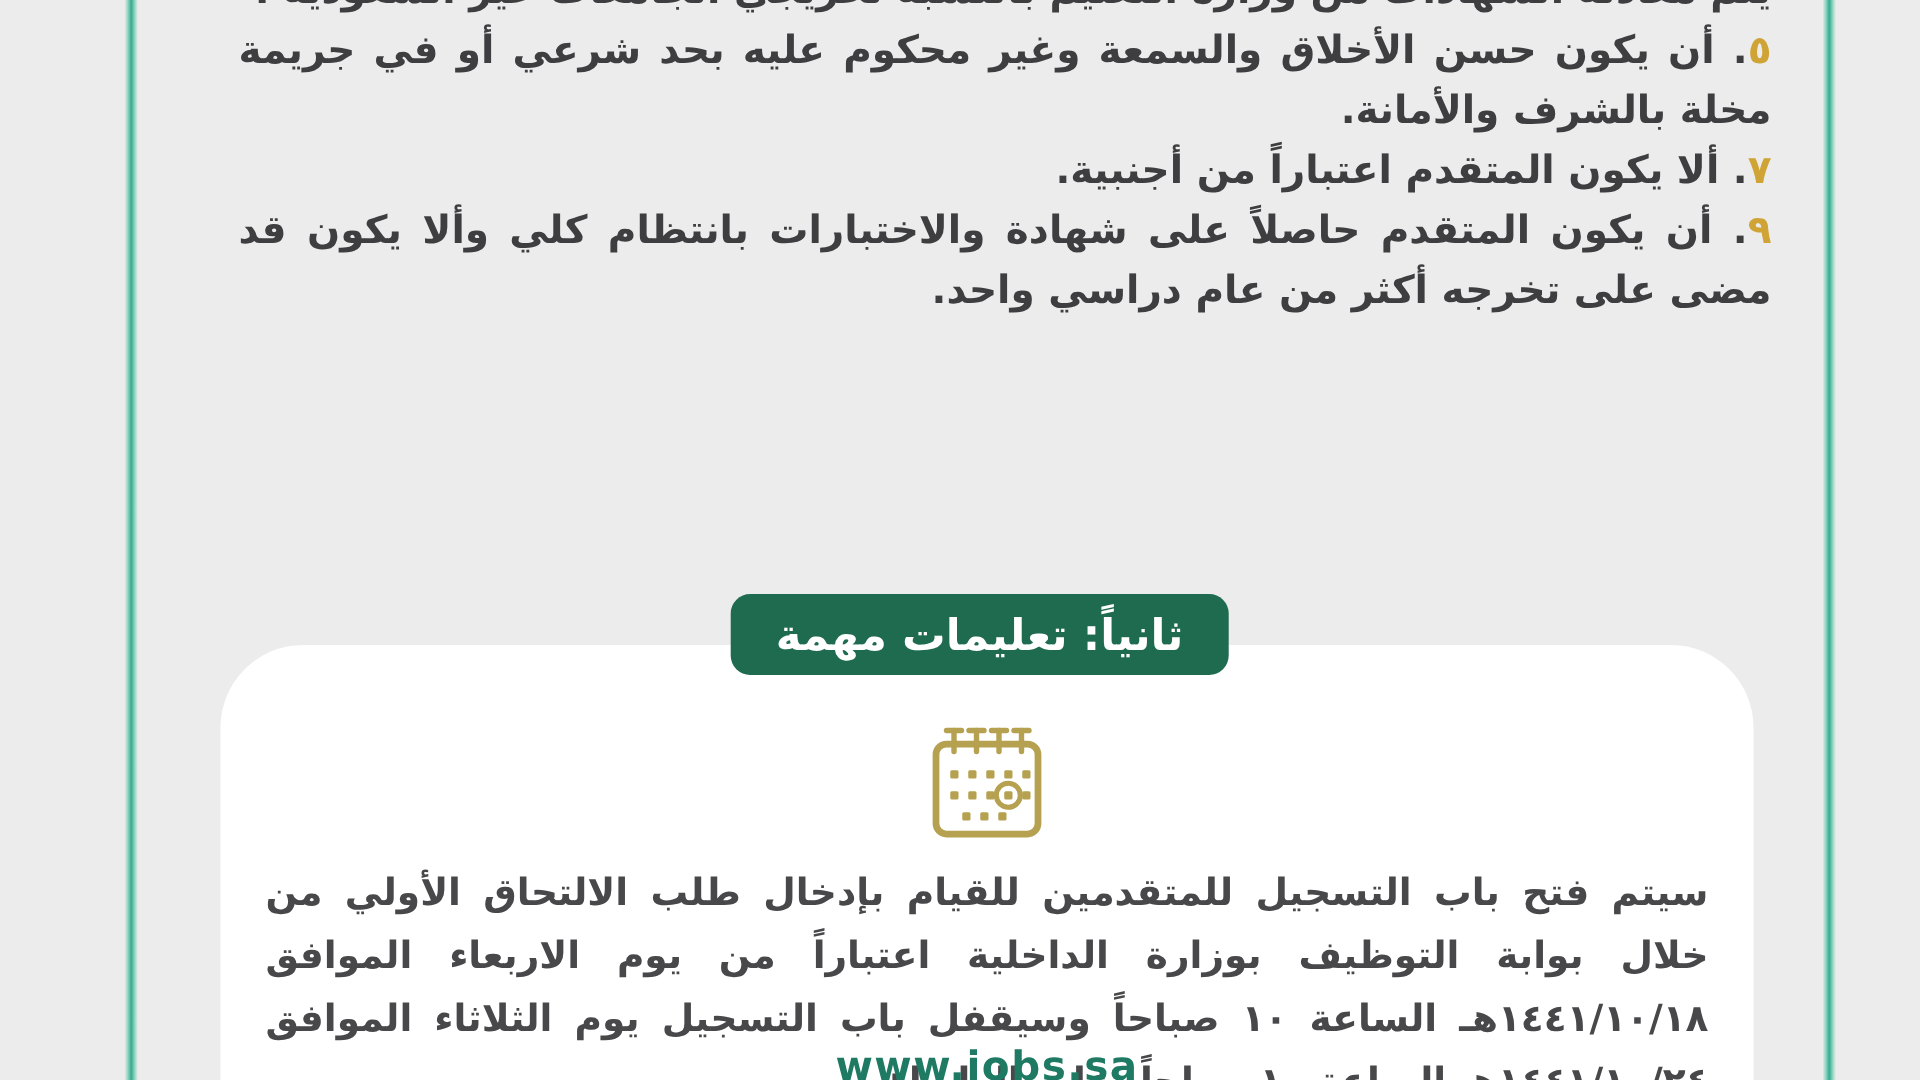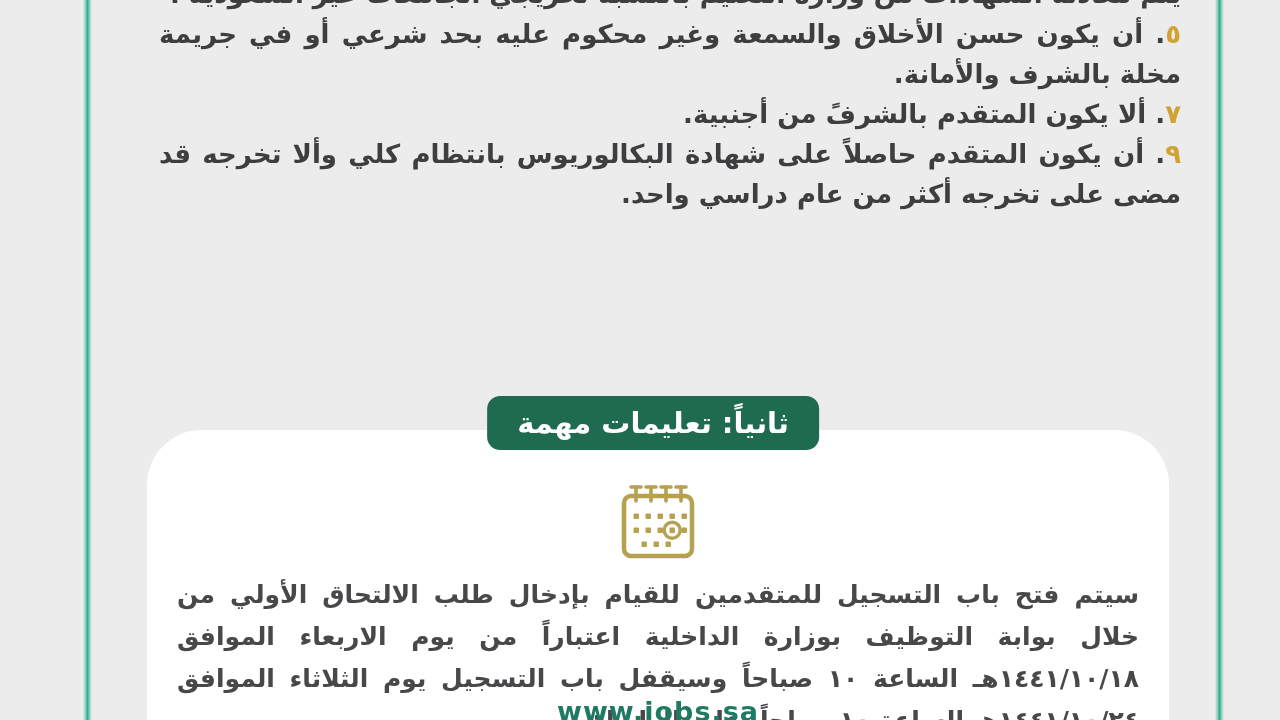--- a/index.html
+++ b/index.html
@@ -119,24 +119,24 @@
 
   <div class="accent-line accent-left"></div>
   <div class="accent-line accent-right"></div>
 
   <div class="req-list">
     <p>يتم معادلة الشهادات من وزارة التعليم بالنسبة لخريجي الجامعات غير السعودية .</p>
 
     <p class="req-item"><span class="item-number">٥</span><span class="item-sep">. </span><span>أن يكون حسن الأخلاق والسمعة وغير محكوم عليه بحد شرعي أو في جريمة مخلة بالشرف والأمانة.</span></p>
 
 
-    <p class="req-item"><span class="item-number">٧</span><span class="item-sep">. </span><span>ألا يكون المتقدم بالشرفً من أجنبية.</span></p>
+    <p class="req-item"><span class="item-number">٧</span><span class="item-sep">. </span><span>ألا يكون المتقدم اعتباراً من أجنبية.</span></p>
 
 
-    <p class="req-item"><span class="item-number">٩</span><span class="item-sep">. </span><span>أن يكون المتقدم حاصلاً على شهادة البكالوريوس بانتظام كلي وألا تخرجه قد مضى على تخرجه أكثر من عام دراسي واحد.</span></p>
+    <p class="req-item"><span class="item-number">٩</span><span class="item-sep">. </span><span>أن يكون المتقدم حاصلاً على شهادة والاختبارات بانتظام كلي وألا يكون قد مضى على تخرجه أكثر من عام دراسي واحد.</span></p>
   </div>
 
   <div class="section-badge">ثانياً: تعليمات مهمة</div>
 
   <div class="card">
 
     <div class="icon-row">
       <svg width="88" height="88" viewBox="0 0 88 88">
         <g stroke="#b5a14f" fill="none" stroke-width="4.5">
           <rect x="10" y="16" width="68" height="60" rx="7"></rect>

